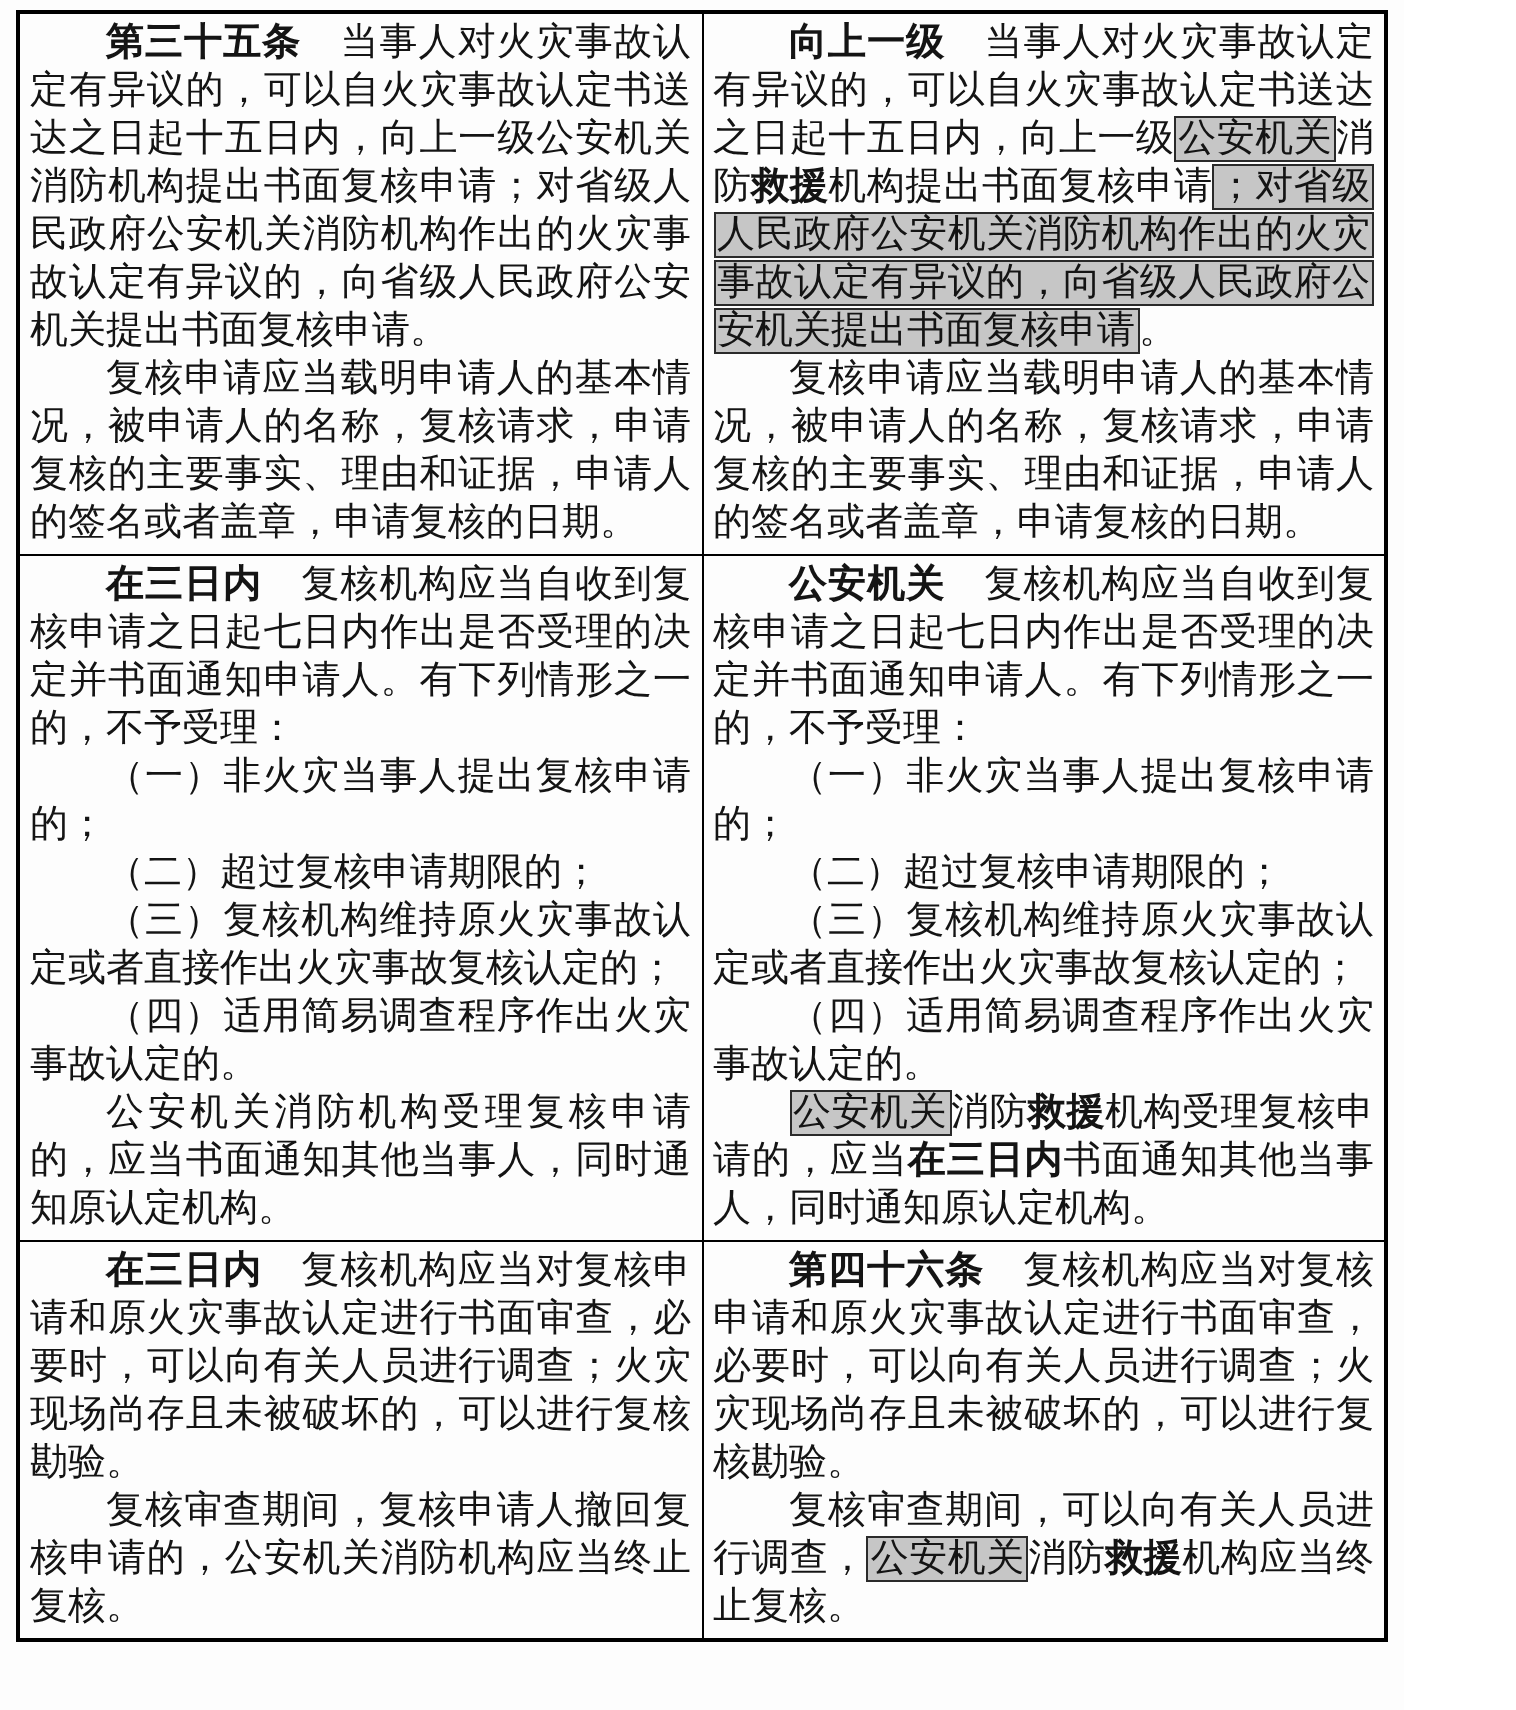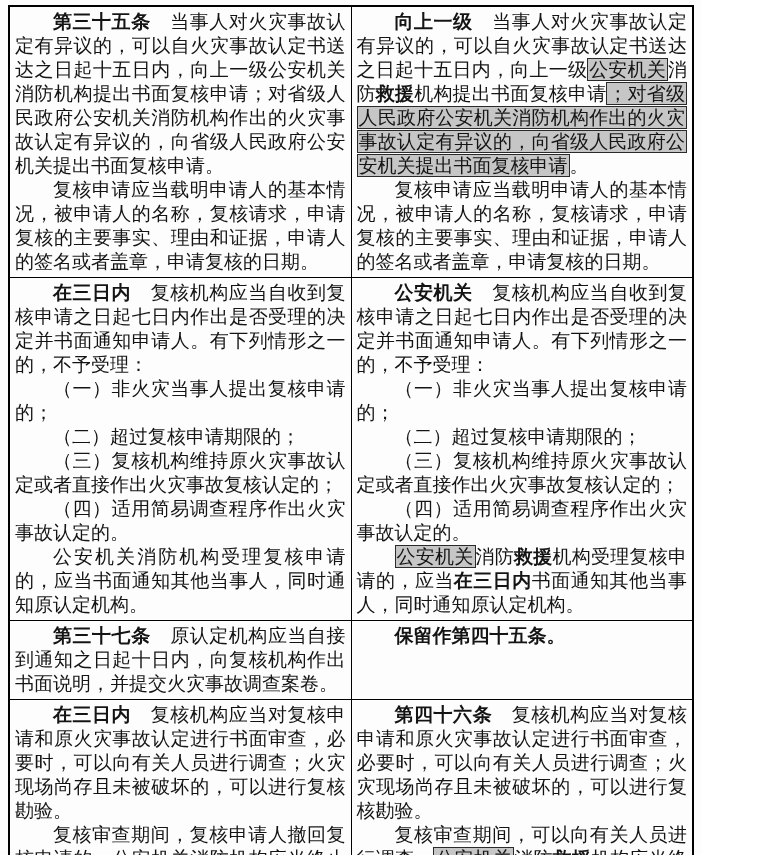--- a/index.html
+++ b/index.html
@@ -77,28 +77,20 @@
             <p><span class="run-b">公安机关</span><span>　复核机构应当自收到复核申请之日起七日内作出是否受理的决定并书面通知申请人。有下列情形之一的，不予受理：</span></p>
             <p><span>（一）非火灾当事人提出复核申请的；</span></p>
             <p><span>（二）超过复核申请期限的；</span></p>
             <p><span>（三）复核机构维持原火灾事故认定或者直接作出火灾事故复核认定的；</span></p>
             <p><span>（四）适用简易调查程序作出火灾事故认定的。</span></p>
             <p><span class="run-hl">公安机关</span><span>消防</span><span class="run-b">救援</span><span>机构受理复核申请的，应当</span><span class="run-b">在三日内</span><span>书面通知其他当事人，同时通知原认定机构。</span></p>
           </td>
         </tr>
         <tr>
           <td>
-            <p><span class="run-b">第三十七条</span><span>　原认定机构应当自接到通知之日起十日内，向复核机构作出书面说明，并提交火灾事故调查案卷。</span></p>
-          </td>
-          <td>
-            <p><span class="run-b">保留作第四十五条。</span></p>
-          </td>
-        </tr>
-        <tr>
-          <td>
             <p><span class="run-b">在三日内</span><span>　复核机构应当对复核申请和原火灾事故认定进行书面审查，必要时，可以向有关人员进行调查；火灾现场尚存且未被破坏的，可以进行复核勘验。</span></p>
             <p><span>复核审查期间，复核申请人撤回复核申请的，公安机关消防机构应当终止复核。</span></p>
           </td>
           <td>
             <p><span class="run-b">第四十六条</span><span>　复核机构应当对复核申请和原火灾事故认定进行书面审查，必要时，可以向有关人员进行调查；火灾现场尚存且未被破坏的，可以进行复核勘验。</span></p>
             <p><span>复核审查期间，可以向有关人员进行调查，</span><span class="run-hl">公安机关</span><span>消防</span><span class="run-b">救援</span><span>机构应当终止复核。</span></p>
           </td>
         </tr>
       </tbody>
   </table>

